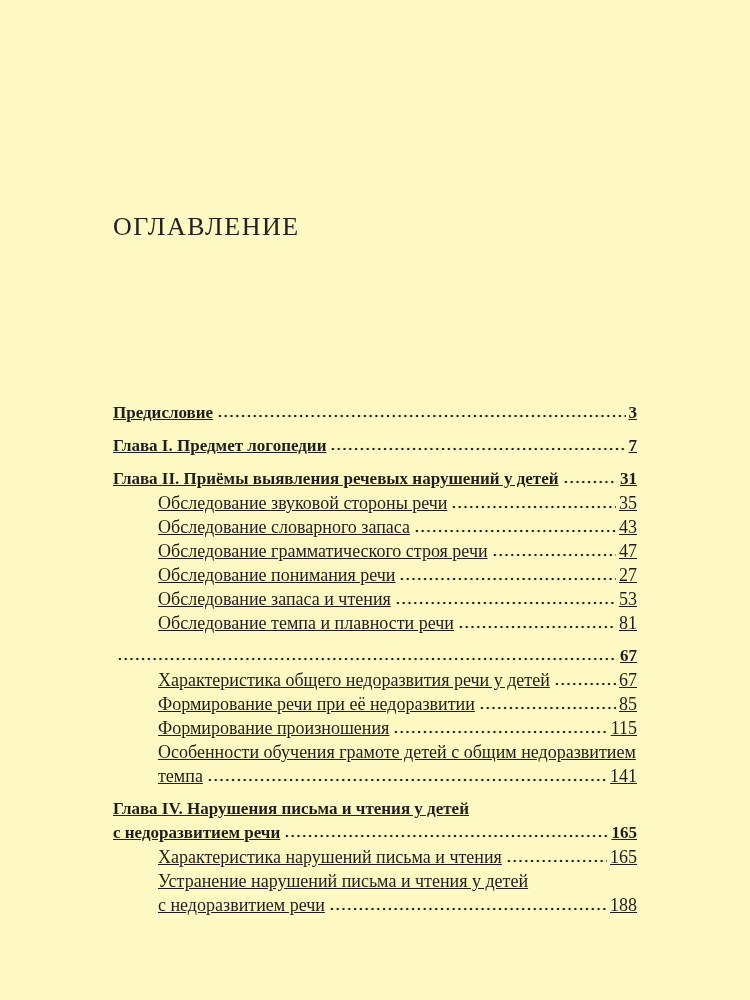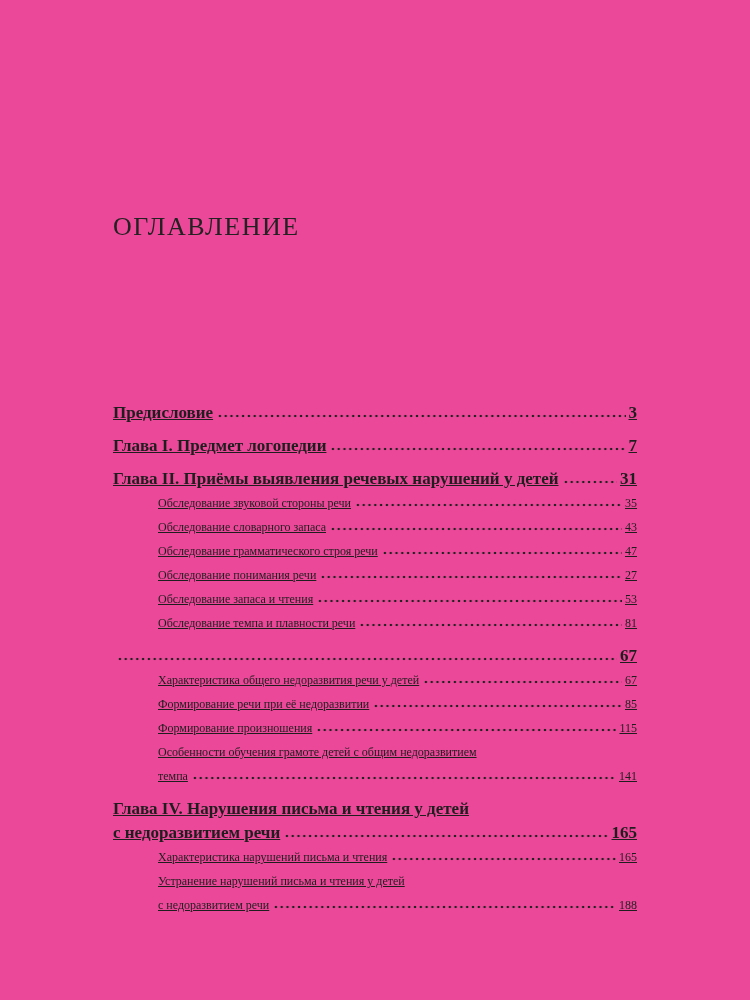--- a/index.html
+++ b/index.html
@@ -4,21 +4,21 @@
 <style>
   html, body {
     margin: 0;
     padding: 0;
     background: #ffffff;
   }
   .page {
     position: relative;
     width: 750px;
     height: 1000px;
-    background: #ec4899;
+    background: #fef9c3;
     font-family: "Liberation Serif", "DejaVu Serif", serif;
     color: #1e1e1e;
     overflow: hidden;
     box-sizing: border-box;
   }
   .page-title {
     margin: 0;
     position: absolute;
     left: 113px;
     top: 212px;
@@ -38,21 +38,21 @@
     margin: 0;
     text-decoration: underline;
   }
   .entry.chapter {
     font-weight: bold;
     font-size: 17px;
     margin-top: 9px;
   }
   .entry.section {
     font-weight: normal;
-    font-size: 12px;
+    font-size: 18px;
     padding-left: 45px;
   }
   .entry-line,
   .entry-lastline {
     line-height: 24px;
     white-space: nowrap;
   }
   .entry-lastline {
     display: flex;
     align-items: baseline;

